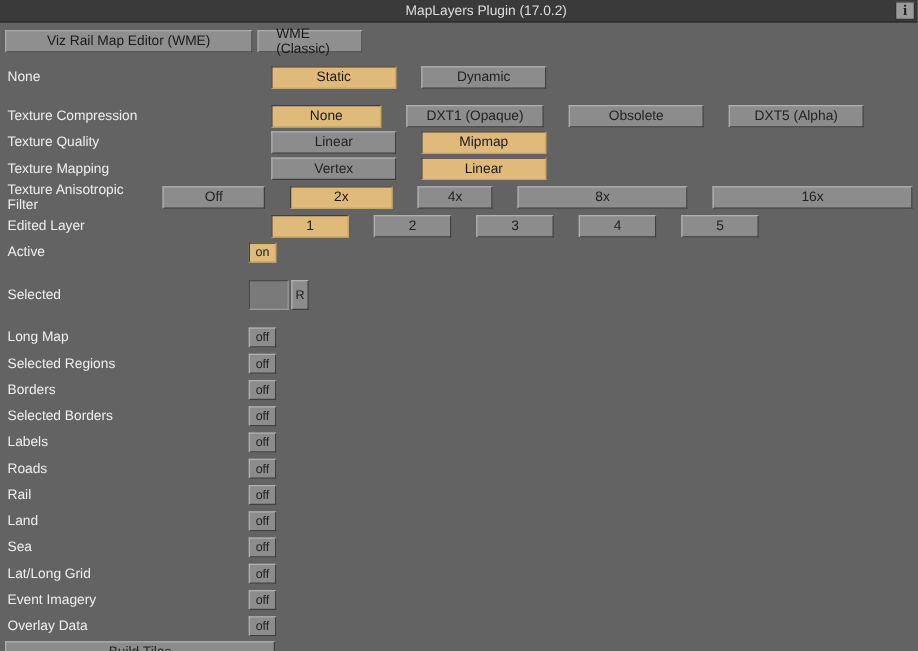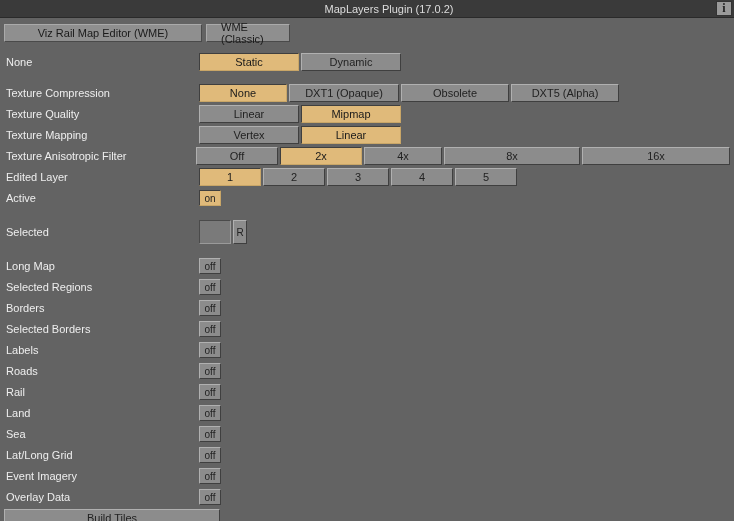--- a/index.html
+++ b/index.html
@@ -79,20 +79,21 @@
     border-left: 1px solid #b0b0b0;
     border-right: 1px solid #3f3f3f;
     border-bottom: 1px solid #3f3f3f;
     color: #222;
     font-size: 11px;
     height: 18px;
     display: flex;
     align-items: center;
     justify-content: center;
     cursor: pointer;
+    margin-left: 18px;
   }
   .seg.active {
     background: #e0ba7a;
     border-top: 1px solid #3f3f3f;
     border-left: 1px solid #3f3f3f;
     border-right: 1px solid #c9a667;
     border-bottom: 1px solid #c9a667;
     color: #1a1a1a;
   }
 
@@ -205,23 +206,23 @@
       <div class="seg" style="width:100px">Vertex</div>
       <div class="seg active" style="width:100px">Linear</div>
     </div>
   </div>
 
   <div class="row">
     <div class="label">Texture Anisotropic Filter</div>
     <div class="controls">
       <div class="seg" style="width:82px">Off</div>
       <div class="seg active" style="width:82px">2x</div>
-      <div class="seg" style="width:78px">4x</div>
+      <div class="seg" style="width:60px">4x</div>
       <div class="seg" style="width:136px">8x</div>
-      <div class="seg" style="width:148px">16x</div>
+      <div class="seg" style="width:160px">16x</div>
     </div>
   </div>
 
   <div class="row">
     <div class="label">Edited Layer</div>
     <div class="controls">
       <div class="seg active" style="width:62px">1</div>
       <div class="seg" style="width:62px">2</div>
       <div class="seg" style="width:62px">3</div>
       <div class="seg" style="width:62px">4</div>

